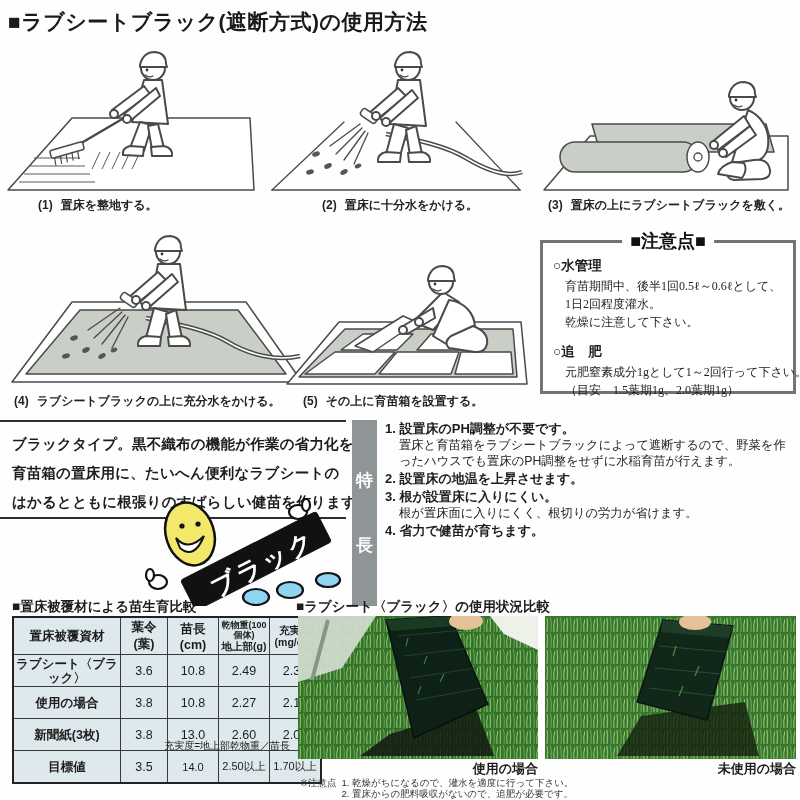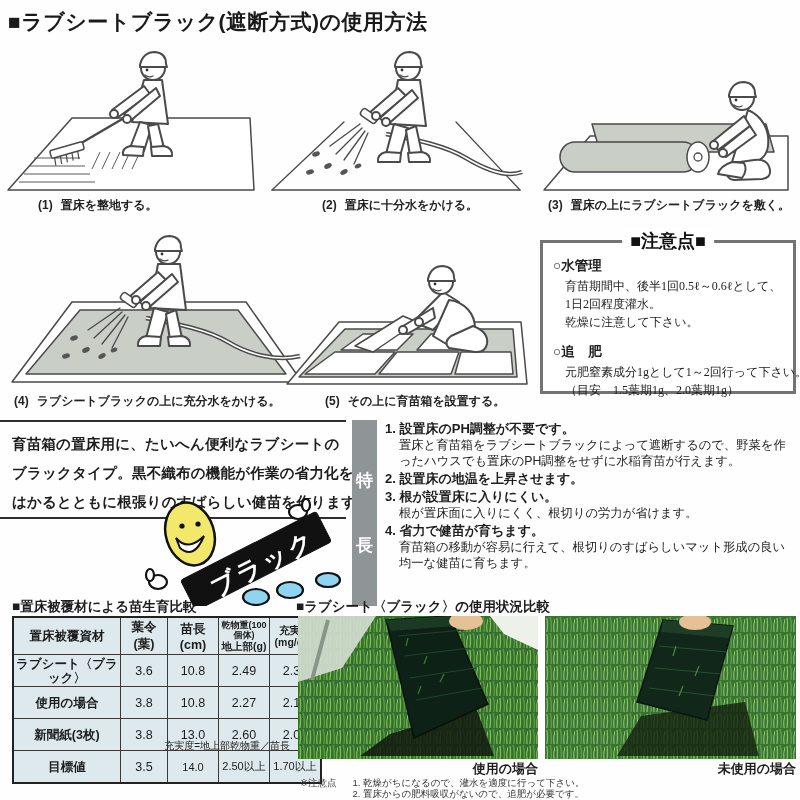--- a/index.html
+++ b/index.html
@@ -41,21 +41,21 @@
   table.growth .h-small{font-size:9px;line-height:10px;font-weight:bold;}
   table.growth .h-sub{font-size:10.5px;line-height:12px;font-weight:bold;}
   table.growth td.lbl{font-size:12.5px;font-weight:bold;width:102px;height:29px;line-height:14px;}
   table.growth td.num{font-size:12.5px;width:42px;}
   table.growth td.num-wide{font-size:11px;width:46px;}
   .tbl-foot{left:12px;top:739px;width:278px;text-align:right;font-size:10px;color:#222;}
   
   .photo-title{left:296px;top:598px;font-size:13.5px;font-weight:bold;}
   .photo{position:absolute;top:616px;height:143px;overflow:hidden;}
   .photo-caption{position:absolute;top:760px;font-size:13px;font-weight:bold;text-align:right;}
-  .notes{position:absolute;left:300px;top:777px;display:flex;gap:16px;font-size:9.5px;color:#333;}
+  .notes{position:absolute;left:300px;top:777px;display:flex;gap:5px;font-size:9.5px;color:#333;}
   .notes .nlines div{line-height:11px;}
   .ln15{fill:none;stroke:#4a4a4a;stroke-width:1.3;stroke-linecap:round;}
   .fw{fill:#ffffff;stroke:#4a4a4a;stroke-width:2;stroke-linejoin:round;}
   .fw15{fill:#ffffff;stroke:#4a4a4a;stroke-width:1.5;stroke-linejoin:round;}
   .gray{fill:#c9cfc7;stroke:#4a4a4a;stroke-width:1.5;stroke-linejoin:round;}
   .drop{fill:#555;}
 </style>
 </head>
 <body>
 
@@ -219,21 +219,21 @@
     <circle class="fw" cx="158" cy="52" r="12"></circle>
     <path class="fw" d="M145,49 Q148,36 160,36 Q171,37 171,48 L172,51 L145,51 Z"></path>
     <circle cx="152" cy="54" r="1.4" fill="#333"></circle>
     <path class="ln15" d="M150,59 q4,3 8,1"></path>
   </svg>
 </div>
 
 <div class="step-caption" style="left:14px;top:393px;">
   <span class="num">(4)</span><span>ラブシートブラックの上に充分水をかける。</span>
 </div>
-<div class="step-caption" style="left:325px;top:393px;">
+<div class="step-caption" style="left:303px;top:393px;">
   <span class="num">(5)</span><span>その上に育苗箱を設置する。</span>
 </div>
 
 <div class="notice">
   <div class="notice-title">■注意点■</div>
   <div class="notice-body">
     <div class="notice-item">
       <div class="notice-heading">○水管理</div>
       <div class="notice-line">育苗期間中、後半1回0.5ℓ～0.6ℓとして、</div>
       <div class="notice-line">1日2回程度灌水。</div>
@@ -242,22 +242,22 @@
     <div class="notice-item">
       <div class="notice-heading">○追　肥</div>
       <div class="notice-line">元肥窒素成分1gとして1～2回行って下さい。</div>
       <div class="notice-line">（目安　1.5葉期1g、2.0葉期1g）</div>
     </div>
   </div>
 </div>
 
 <div class="rule" style="left:0;top:420px;width:346px;"></div>
 <div class="intro">
+  <div>ブラックタイプ。黒不織布の機能が作業の省力化を</div>
   <div>育苗箱の置床用に、たいへん便利なラブシートの</div>
-  <div>ブラックタイプ。黒不織布の機能が作業の省力化を</div>
   <div>はかるとともに根張りのすばらしい健苗を作ります。</div>
 </div>
 <div class="rule" style="left:0;top:517px;width:346px;"></div>
 
 <div class="illus" style="left:138px;top:498px;z-index:2;">
   <svg width="205" height="108" viewBox="0 0 205 108">
     <rect x="42" y="46" width="152" height="34" rx="3" transform="rotate(-27 118 63)" fill="#111" stroke="#111"></rect>
     <text x="66" y="77" transform="rotate(-27 118 63)" fill="#fff" font-size="25" font-weight="bold" font-family="Liberation Sans, sans-serif" letter-spacing="3">ブラック</text>
     <g>
       <ellipse cx="52" cy="36" rx="24" ry="32" transform="rotate(-18 52 36)" fill="#f2e96b" stroke="#111" stroke-width="2.5"></ellipse>
@@ -279,21 +279,20 @@
   <span>特</span>
   <span>長</span>
 </div>
 <div class="feat-list">
   <div class="feat-title">1. 設置床のPH調整が不要です。</div>
   <div class="feat-body">置床と育苗箱をラブシートブラックによって遮断するので、野菜を作ったハウスでも置床のPH調整をせずに水稲育苗が行えます。</div>
   <div class="feat-title">2. 設置床の地温を上昇させます。</div>
   <div class="feat-title">3. 根が設置床に入りにくい。</div>
   <div class="feat-body">根が置床面に入りにくく、根切りの労力が省けます。</div>
   <div class="feat-title">4. 省力で健苗が育ちます。</div>
-  <div class="feat-body">育苗箱の移動が容易に行えて、根切りのすばらしいマット形成の良い均一な健苗に育ちます。</div>
 </div>
 
 <div class="abs tbl-title">■置床被覆材による苗生育比較</div>
 <table class="growth">
   <tbody>
       <tr>
     <th style="width:102px;height:34px;">置床被覆資材</th>
     <th style="width:42px;">葉令(葉)</th>
     <th style="width:42px;">苗長(cm)</th>
     <th style="width:46px;">

